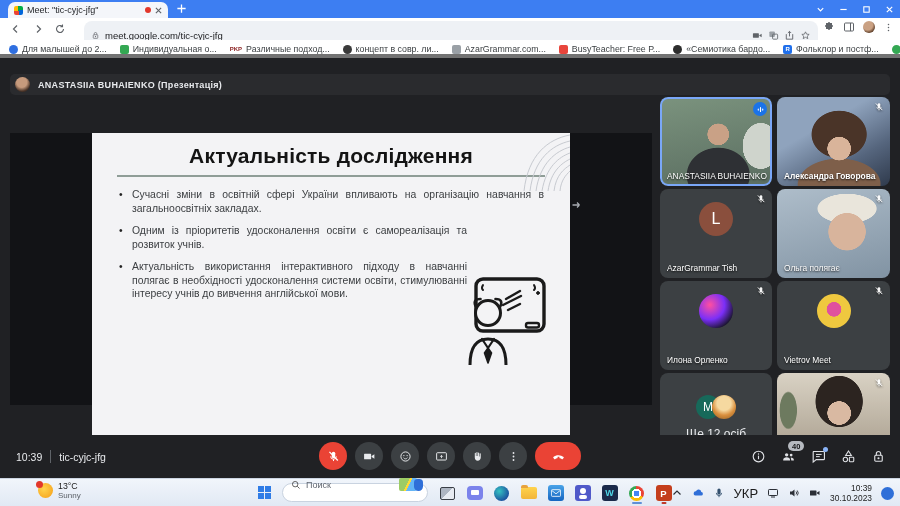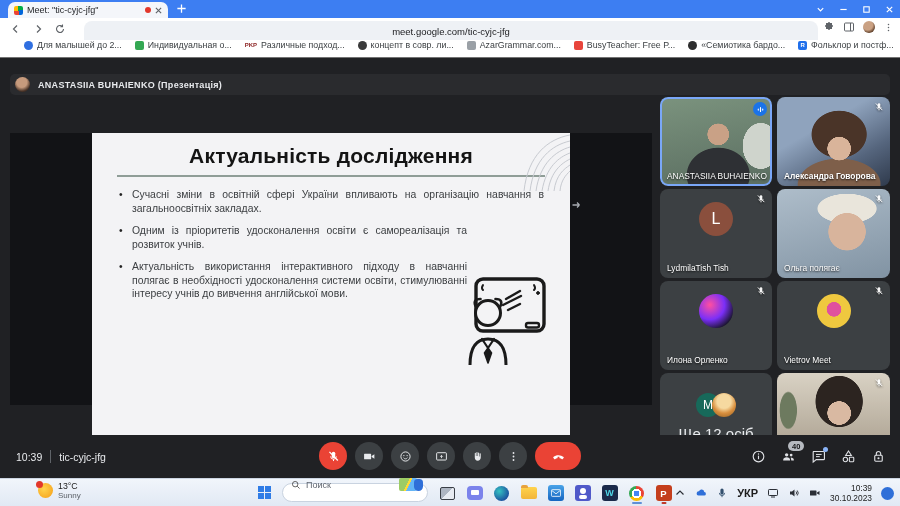--- a/index.html
+++ b/index.html
@@ -13,27 +13,27 @@
   .tab { position:absolute; left:8px; top:2px; width:160px; height:16px; background:#f4f6fa; border-radius:7px 7px 0 0; display:flex; align-items:center; gap:4px; padding:0 6px; font-size:9px; color:#1d1f23; }
   .tab-fav { width:9px; height:9px; border-radius:2px; background:conic-gradient(#00ac47 0 25%,#0066da 0 50%,#ea4335 0 75%,#ffba00 0); flex:none; }
   .tab-title { flex:1; white-space:nowrap; overflow:hidden; }
   .rec-dot { width:6px; height:6px; border-radius:50%; background:#e2372b; flex:none; }
   .tab-x { color:#5f6368; font-size:9px; line-height:1; flex:none; }
   .newtab { position:absolute; left:176px; top:3px; color:#fff; }
   .winctl { position:absolute; right:6px; top:0; height:18px; display:flex; align-items:center; gap:14px; color:#fff; }
 
   #toolbar { position:absolute; top:18px; left:0; right:0; height:22px; background:#ffffff; display:flex; align-items:center; }
   .navic { margin-left:10px; color:#5f6368; }
-  #omnibox { position:absolute; left:84px; right:82px; top:3px; height:28px; background:#eef1f5; border-radius:8px; display:flex; align-items:center; gap:5px; padding:0 7px; font-size:9.5px; color:#202124;flex-direction:column; }
+  #omnibox { position:absolute; left:84px; right:82px; top:3px; height:28px; background:#eef1f5; border-radius:8px; display:flex; align-items:center; gap:5px; padding:0 7px; font-size:9.5px; color:#202124; }
   #omnibox .sp { flex:1; }
   .obi { color:#5f6368; }
   #tb-right { position:absolute; right:6px; top:3px; display:flex; align-items:center; gap:8px; }
   .avatar-sm { width:12px; height:12px; border-radius:50%; background:radial-gradient(circle at 40% 35%, #caa183 0 45%, #6b4a33 70%, #3a2a20); }
 
-  #bookmarks { position:absolute; top:40px; left:0; right:0; height:18px; background:#fff; border-bottom:1px solid #737373; display:flex; align-items:flex-start; gap:13px; padding:0 24px; font-size:8.8px; color:#3c4043; white-space:nowrap; }
+  #bookmarks { position:absolute; top:40px; left:0; right:0; height:18px; background:#fff; border-bottom:4px solid #737373; display:flex; align-items:flex-end; gap:13px; padding:0 9px; font-size:8.8px; color:#3c4043; white-space:nowrap; }
   .bm { display:flex; align-items:center; gap:4px; }
   .fav { width:9px; height:9px; border-radius:2px; flex:none; }
   .fav-txt { font-size:6px; font-weight:bold; }
   .f1 { background:#2f6fe0; border-radius:50%; }
   .f2 { background:#34a853; }
   .f3 { color:#8a1f1f; }
   .f4 { background:#3a3a3a; border-radius:50%; }
   .f5 { background:#9aa0a6; }
   .f6 { background:#e8453c; }
   .f7 { background:#2d2d2d; border-radius:50%; }
@@ -87,21 +87,21 @@
       radial-gradient(ellipse 15px 32px at 10% 42%, #6d7a5f 0 55%, transparent 60%),
       linear-gradient(#d9d2c4, #a59a89); }
   .circle-avatar { position:absolute; left:50%; top:13px; transform:translateX(-50%); width:34px; height:34px; border-radius:50%; display:flex; align-items:center; justify-content:center; font-size:16px; color:#fff; }
   .av-l { background:#8a4f3d; }
   .av-ilona { background:radial-gradient(circle at 32% 32%, #ff4fa0, #7b2ff7 45%, #13131f 80%); }
   .av-vietrov { background:radial-gradient(circle at 50% 45%, #e0519e 0 28%, #efc83f 30%); }
   .tile.overflow { display:flex; flex-direction:column; align-items:center; justify-content:center; gap:8px; }
   .ov-avatars { position:relative; width:40px; height:24px; }
   .ov-a1 { position:absolute; left:0; top:0; width:24px; height:24px; border-radius:50%; background:#17695a; color:#fff; font-size:12px; display:flex; align-items:center; justify-content:center; }
   .ov-a2 { position:absolute; left:16px; top:0; width:24px; height:24px; border-radius:50%; background:radial-gradient(circle at 50% 35%, #f6d9a0 0 35%, #d98f3e 60%, #8a5a20); }
-  .ov-label { font-size:15px; color:#e8eaed; }
+  .ov-label { font-size:12px; color:#e8eaed; }
 
   #meet-controls { position:absolute; left:0; right:0; top:377px; height:43px; background:#202124; }
   #mc-left { position:absolute; left:16px; top:0; height:43px; display:flex; align-items:center; gap:8px; color:#e8eaed; font-size:10.5px; }
   .mc-div { width:1px; height:13px; background:#5f6368; }
   #mc-center { position:absolute; left:50%; top:7px; transform:translateX(-50%); display:flex; align-items:center; gap:8px; }
   .cbtn { width:28px; height:28px; border-radius:50%; background:#3c4043; display:flex; align-items:center; justify-content:center; color:#e8eaed; }
   .cbtn.red { background:#ea4335; color:#fff; }
   .cbtn.end { width:46px; border-radius:15px; }
   #mc-right { position:absolute; right:14px; top:0; height:43px; display:flex; align-items:center; gap:15px; color:#dfe1e5; }
   .mcr { position:relative; }
@@ -140,21 +140,21 @@
   .teamsapp::before { content:""; position:absolute; width:6px; height:6px; border-radius:50%; background:#fff; left:5px; top:3px; }
   .teamsapp::after { content:""; position:absolute; width:8px; height:4px; border-radius:2px; background:#fff; left:4px; top:9.5px; }
   .wapp { background:#1b2a4a; color:#4fd8e8; font-size:9px; font-weight:bold; }
   .chromeapp { width:15px; height:15px; border-radius:50%; background:
       radial-gradient(circle 3px at 50% 50%, #4285f4 98%, transparent),
       radial-gradient(circle 5px at 50% 50%, #fff 98%, transparent),
       conic-gradient(#ea4335 0 33%, #fbbc05 0 66%, #34a853 0); }
   .pptapp { background:#c43e1c; color:#fff; font-size:9.5px; font-weight:bold; }
   #tray { position:absolute; right:6px; top:0; height:28px; display:flex; align-items:center; gap:9px; color:#2b2f36; }
   .tray-ic { width:12px; height:12px; }
-  .lang { font-size:11px; font-weight:bold; color:#1c1c1c; }
+  .lang { font-size:13px; font-weight:normal; color:#1c1c1c; }
   #clock { text-align:right; font-size:8.4px; color:#1c1c1c; line-height:1.25; }
   .blue-badge { width:13px; height:13px; border-radius:50%; background:#2f6fd8; }
 </style>
 </head>
 <body>
 
 <svg width="0" height="0" style="position:absolute">
   <symbol id="i-micoff" viewBox="0 0 24 24">
     <path d="M12 15a3.2 3.2 0 0 0 3.2-3.2V6.2a3.2 3.2 0 0 0-6.4 0v5.6A3.2 3.2 0 0 0 12 15z" fill="currentColor"></path>
     <path d="M6.8 11.8a5.2 5.2 0 0 0 10.4 0" fill="none" stroke="currentColor" stroke-width="1.8"></path>
@@ -402,21 +402,21 @@
         </span>
       <span class="tname">Александра Говорова</span>
     </div>
     <div class="tile">
       <span class="mic-off-badge">
           <svg viewBox="0 0 24 24">
             <use href="#i-micoff"></use>
           </svg>
         </span>
       <span class="circle-avatar av-l">L</span>
-      <span class="tname">LydmilaTish Tish</span>
+      <span class="tname">AzarGrammar Tish</span>
     </div>
     <div class="tile t4">
       <span class="mic-off-badge">
           <svg viewBox="0 0 24 24">
             <use href="#i-micoff"></use>
           </svg>
         </span>
       <span class="tname">Ольга полягає</span>
     </div>
     <div class="tile">

